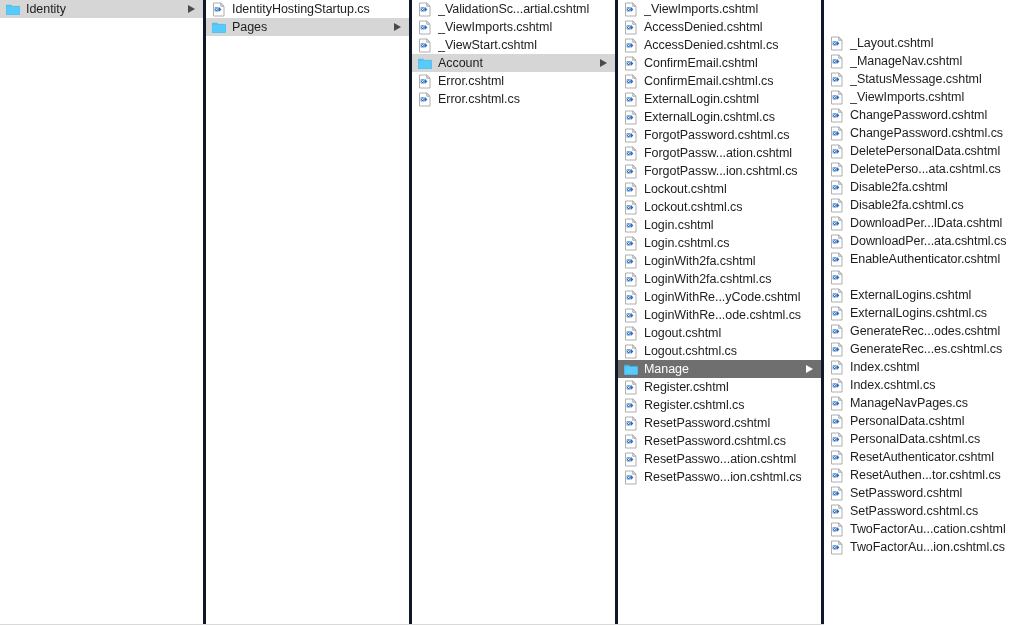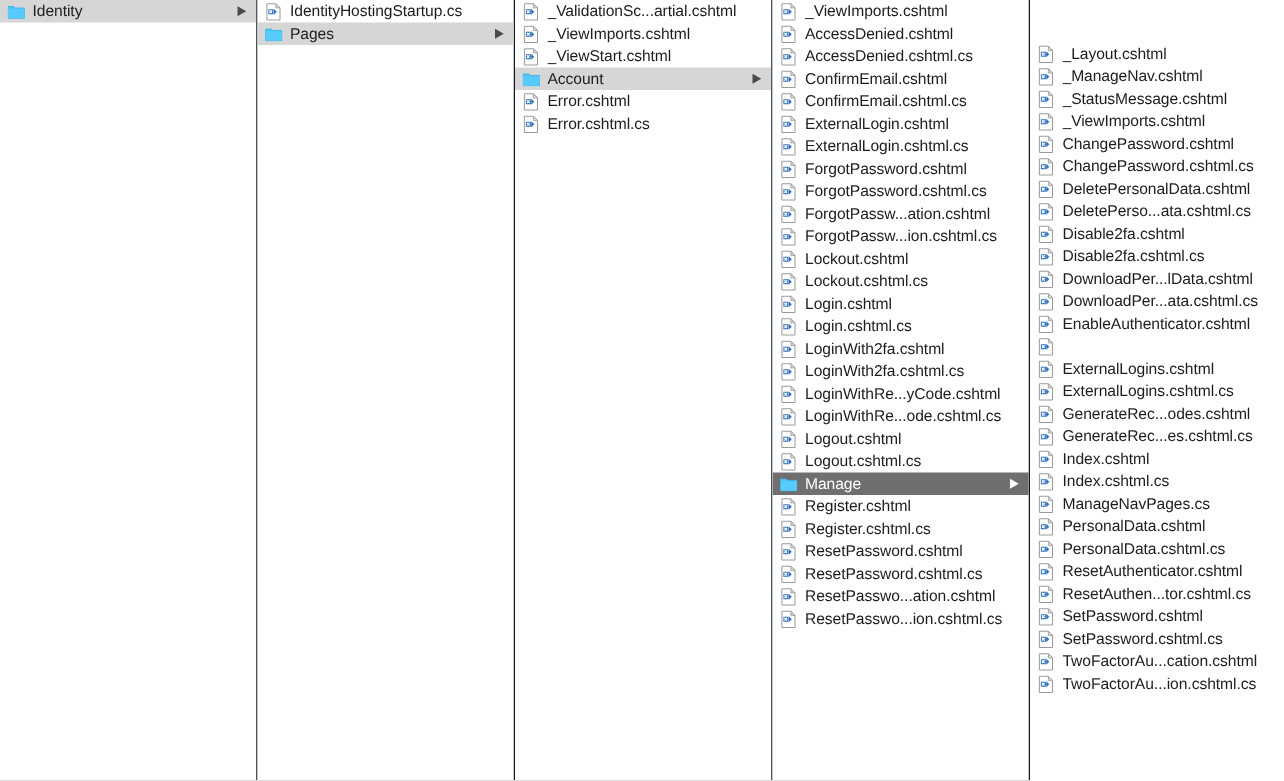--- a/index.html
+++ b/index.html
@@ -22,21 +22,21 @@
     display: flex;
     background: #ffffff;
     box-sizing: border-box;
     border-bottom: 1px solid #d9d9d9;
   }
 
   .column {
     position: relative;
     height: 100%;
     background: #ffffff;
-    border-right: 1px solid #0f172a;
+    border-right: 3px solid #0f172a;
     box-sizing: border-box;
     overflow: hidden;
     flex: 0 0 auto;
   }
   .column.col-0 { width: 206px; }
   .column.col-1 { width: 206px; }
   .column.col-2 { width: 206px; }
   .column.col-3 { width: 206px; }
   .column.col-4 { width: 203px; border-right: none; }
 
@@ -316,33 +316,20 @@
       <div class="row">
         <span class="icon">
           <svg width="14" height="15" viewBox="0 0 14 15" xmlns="http://www.w3.org/2000/svg">
             <path d="M1.5 1 h7.2 l3.3 3.3 v9.7 h-10.5 z" fill="#ffffff" stroke="#9a9a9a" stroke-width="0.8"></path>
             <path d="M8.7 1 l3.3 3.3 h-3.3 z" fill="#e2e2e2" stroke="#9a9a9a" stroke-width="0.7"></path>
             <path d="M2.7 5.4 h4.0 v4.0 h-4.0 z" fill="#2a6ebb"></path>
             <path d="M7.0 5.0 l2.4 2.4 l-2.4 2.4 z" fill="#2a6ebb"></path>
             <path d="M3.5 6.2 l2.2 2.3 M5.7 6.2 l-2.2 2.3" stroke="#ffffff" stroke-width="0.9"></path>
           </svg>
         </span>
-        <span class="label">ForgotPassword.cshtml</span>
-        <span class="disclosure hidden"></span>
-      </div>
-      <div class="row">
-        <span class="icon">
-          <svg width="14" height="15" viewBox="0 0 14 15" xmlns="http://www.w3.org/2000/svg">
-            <path d="M1.5 1 h7.2 l3.3 3.3 v9.7 h-10.5 z" fill="#ffffff" stroke="#9a9a9a" stroke-width="0.8"></path>
-            <path d="M8.7 1 l3.3 3.3 h-3.3 z" fill="#e2e2e2" stroke="#9a9a9a" stroke-width="0.7"></path>
-            <path d="M2.7 5.4 h4.0 v4.0 h-4.0 z" fill="#2a6ebb"></path>
-            <path d="M7.0 5.0 l2.4 2.4 l-2.4 2.4 z" fill="#2a6ebb"></path>
-            <path d="M3.5 6.2 l2.2 2.3 M5.7 6.2 l-2.2 2.3" stroke="#ffffff" stroke-width="0.9"></path>
-          </svg>
-        </span>
         <span class="label">ForgotPassword.cshtml.cs</span>
         <span class="disclosure hidden"></span>
       </div>
       <div class="row">
         <span class="icon">
           <svg width="14" height="15" viewBox="0 0 14 15" xmlns="http://www.w3.org/2000/svg">
             <path d="M1.5 1 h7.2 l3.3 3.3 v9.7 h-10.5 z" fill="#ffffff" stroke="#9a9a9a" stroke-width="0.8"></path>
             <path d="M8.7 1 l3.3 3.3 h-3.3 z" fill="#e2e2e2" stroke="#9a9a9a" stroke-width="0.7"></path>
             <path d="M2.7 5.4 h4.0 v4.0 h-4.0 z" fill="#2a6ebb"></path>
             <path d="M7.0 5.0 l2.4 2.4 l-2.4 2.4 z" fill="#2a6ebb"></path>

